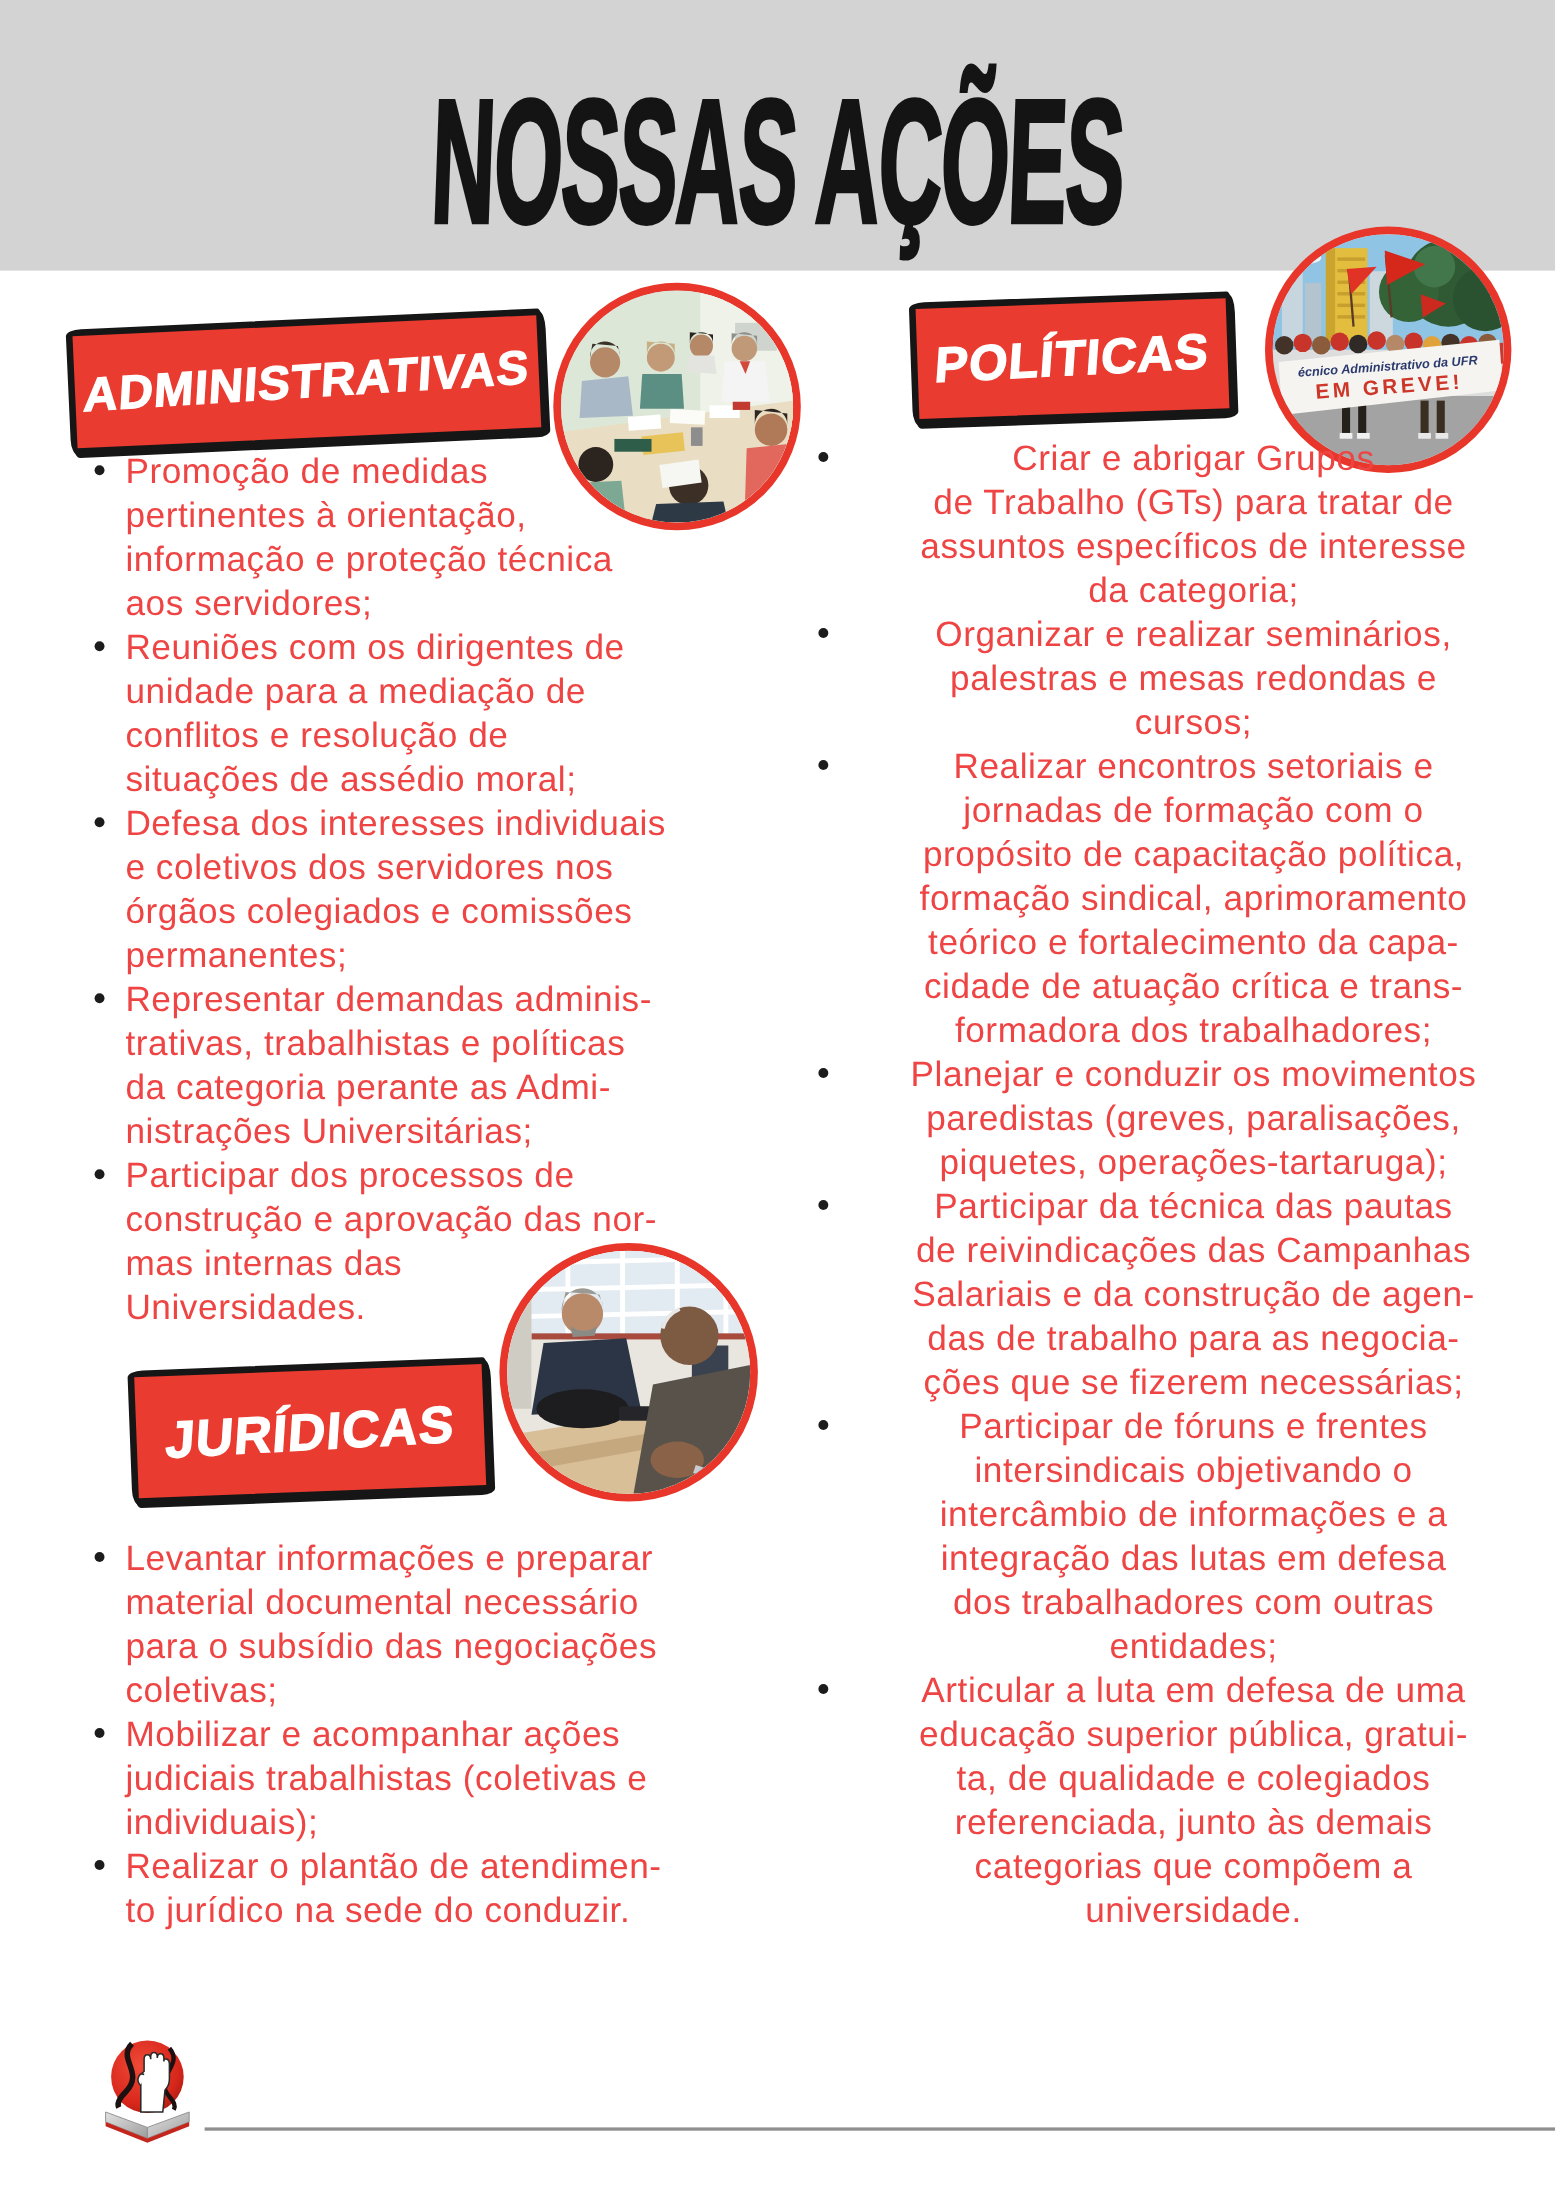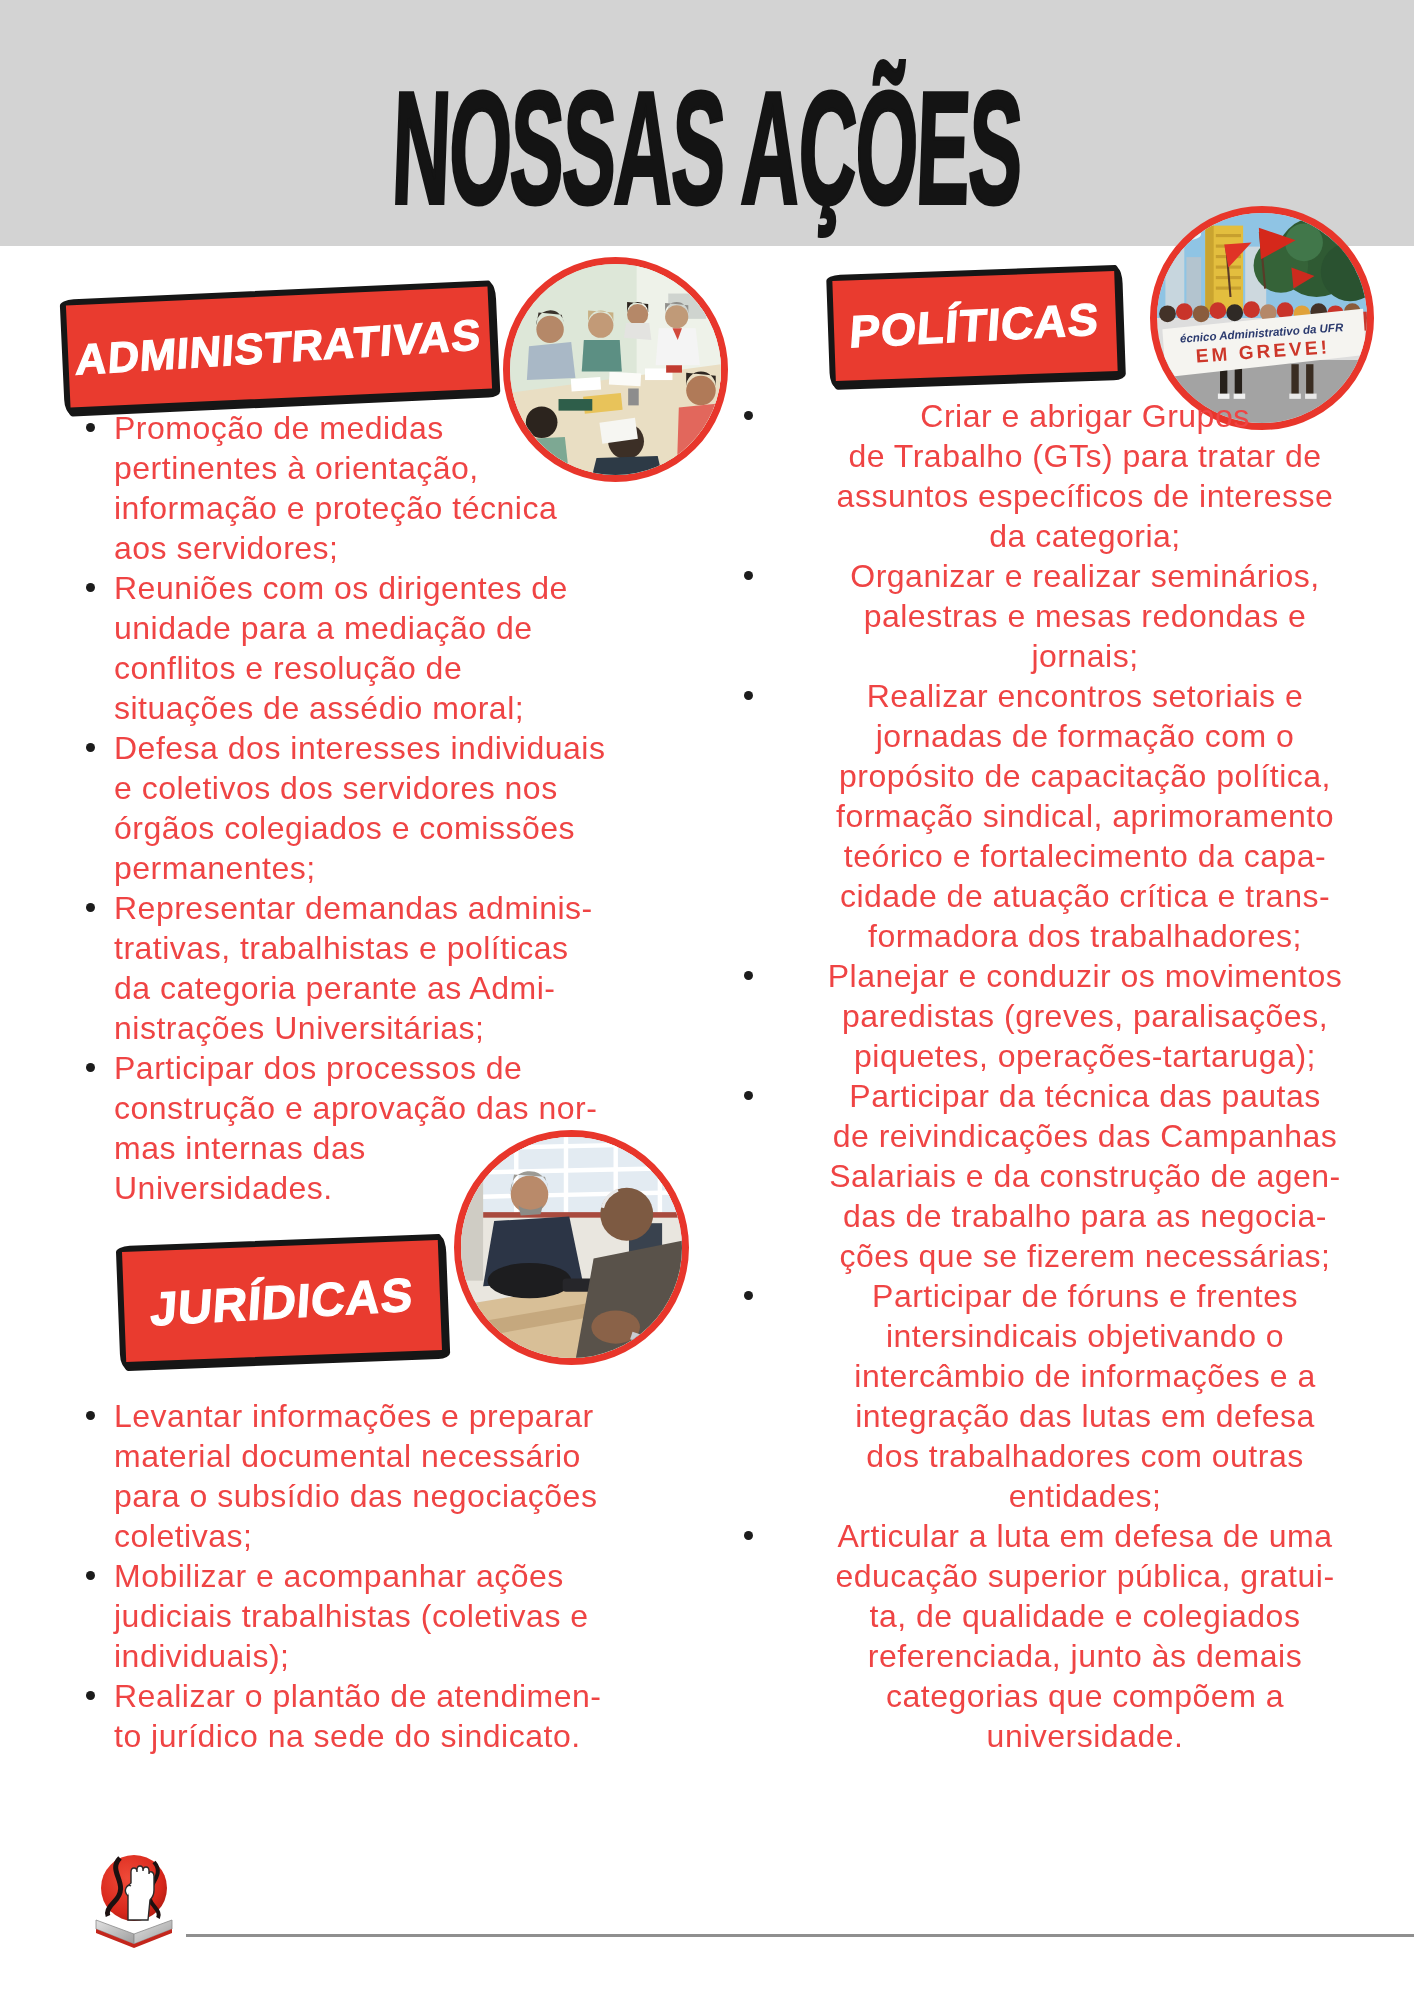--- a/index.html
+++ b/index.html
@@ -219,30 +219,30 @@
     </ul>
   <ul class="action-list" id="list-juridicas">
       <li>Levantar informações e preparar
 material documental necessário
 para o subsídio das negociações
 coletivas;</li>
       <li>Mobilizar e acompanhar ações
 judiciais trabalhistas (coletivas e
 individuais);</li>
       <li>Realizar o plantão de atendimen-
-to jurídico na sede do sindicato.</li>
+to jurídico na sede do conduzir.</li>
     </ul>
   <ul class="action-list" id="list-politicas">
       <li>Criar e abrigar Grupos
 de Trabalho (GTs) para tratar de
 assuntos específicos de interesse
 da categoria;</li>
       <li>Organizar e realizar seminários,
 palestras e mesas redondas e
-jornais;</li>
+cursos;</li>
       <li>Realizar encontros setoriais e
 jornadas de formação com o
 propósito de capacitação política,
 formação sindical, aprimoramento
 teórico e fortalecimento da capa-
 cidade de atuação crítica e trans-
 formadora dos trabalhadores;</li>
       <li>Planejar e conduzir os movimentos
 paredistas (greves, paralisações,
 piquetes, operações-tartaruga);</li>

